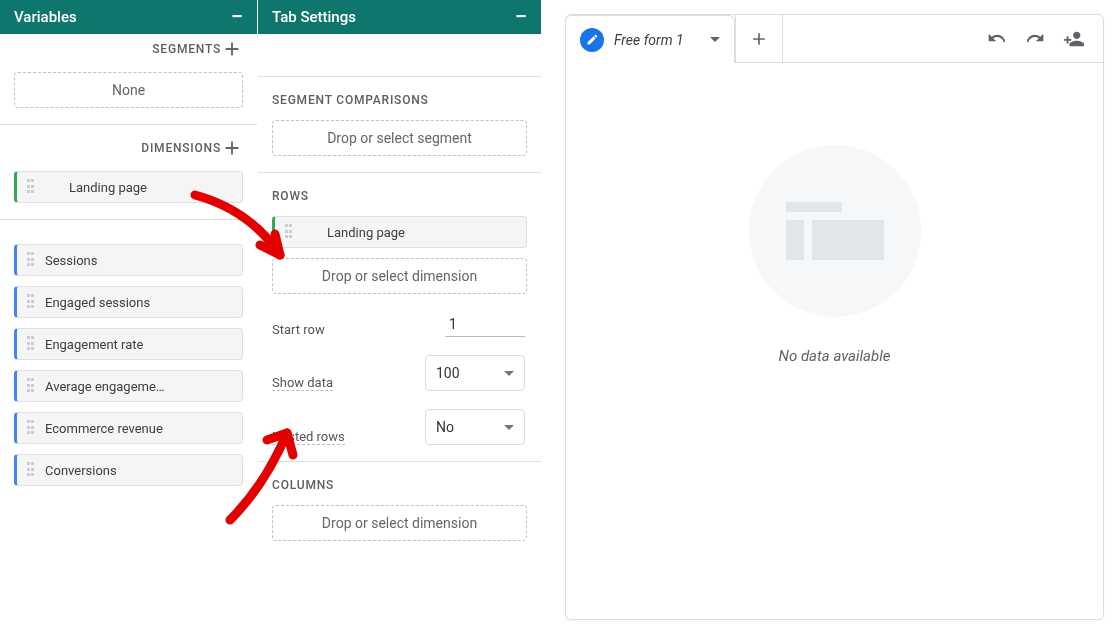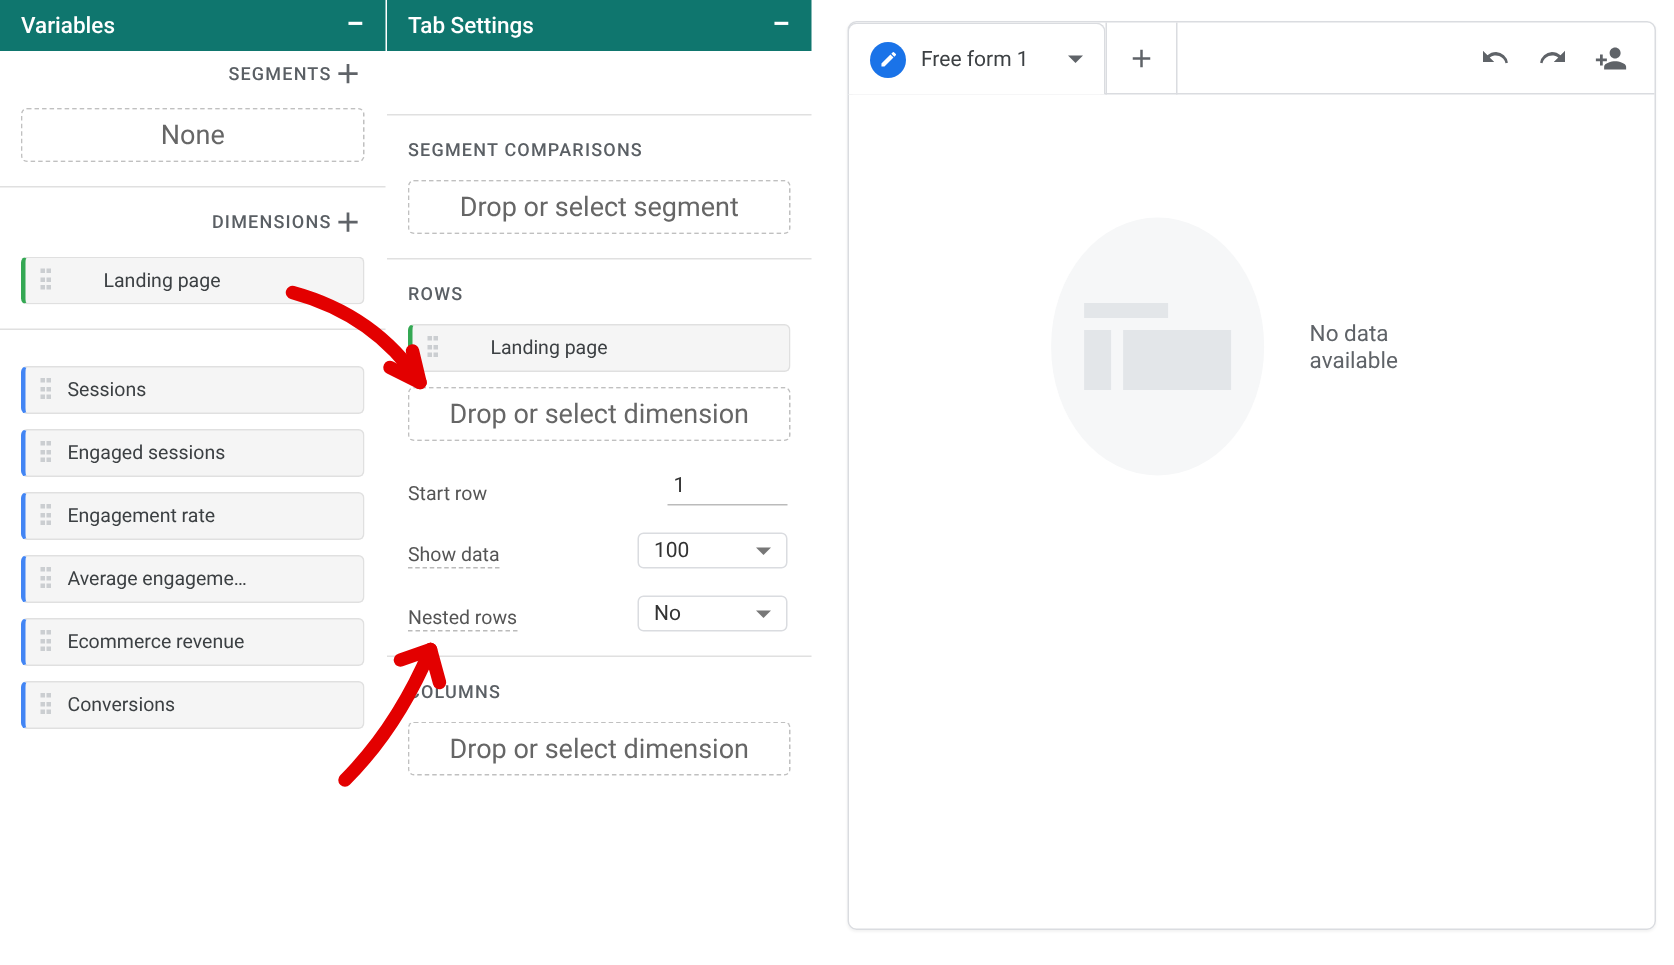--- a/index.html
+++ b/index.html
@@ -3,55 +3,55 @@
 <meta charset="utf-8">
 <style>
 * { box-sizing: border-box; margin: 0; padding: 0; font-family: Roboto, Arial, sans-serif; }
 body { width: 1116px; height: 643px; display: flex; background: #fff; overflow: hidden; }
 
 .panel { display: flex; flex-direction: column; }
 .panel-header { background:#0f766e; color:#fff; font-weight:500; font-size:15px; height:34px; display:flex; align-items:center; padding:0 14px; justify-content:space-between; }
 .panel-header .minus { font-size:22px; line-height:1; }
 .variables { width:258px; border-right:1px solid #fff; }
 .tabsettings { width:283px; }
-.canvas-col { flex:1; padding:14px 12px 14px 24px; }
+.canvas-col { flex:1; padding:14px 12px 14px 24px;font-style:italic; }
 
 .section { padding:12px 14px 4px; }
 .section-title-row { display:flex; justify-content:flex-end; align-items:center; }
 .section-title { font-size:12px; font-weight:500; color:#5a5f64; letter-spacing:.8px; }
 .plus-btn { width:22px; height:22px; color:#555; cursor:pointer; }
 
 .chip-col { display:flex; flex-direction:column; gap:10px; margin-top:12px; }
 .chip { border:1px solid #e0e0e0; border-radius:4px; background:#f5f5f5; height:32px; display:flex; align-items:center; padding:0 10px; font-size:13px; color:#3c4043; overflow:hidden; white-space:nowrap; text-overflow:ellipsis; }
 .chip.dim { border-left:3px solid #34a853;gap:24px; }
 .chip.met { border-left:3px solid #4285f4; }
 .chip .grip { width:10px; height:16px; margin-right:8px; display:flex; flex-wrap:wrap; gap:1px; opacity:.45; }
 .chip .grip i { width:3px; height:3px; background:#9aa0a6; }
 
-.dashed-box { border:1px dashed #c0c0c0; border-radius:4px; background:#fff; color:#666; font-size:18px; height:36px; display:flex; align-items:center; justify-content:center; }
+.dashed-box { border:1px dashed #c0c0c0; border-radius:4px; background:#fff; color:#666; font-size:14px; height:36px; display:flex; align-items:center; justify-content:center; }
 
 .divider { border-top:1px solid #e0e0e0; margin:12px 0 0; }
 
 .small-label { font-size:13px; color:#555; border-bottom:1px dashed #bbb; display:inline-block; }
 .row-ctrl { display:flex; align-items:flex-end; justify-content:space-between; margin-top:18px; padding-right:2px; }
 .start-input { border:none; border-bottom:1px solid #bbb; width:80px; text-align:left; font-size:14px; padding:4px 4px; color:#333; }
-.sel { border:1px solid #dadce0; border-radius:4px; width:100px; height:24px; display:flex; align-items:center; justify-content:space-between; padding:0 10px; font-size:14px; color:#333; cursor:pointer; }
+.sel { border:1px solid #dadce0; border-radius:4px; width:100px; height:36px; display:flex; align-items:center; justify-content:space-between; padding:0 10px; font-size:14px; color:#333; cursor:pointer; }
 .sel .caret { border-left:5px solid transparent; border-right:5px solid transparent; border-top:5px solid #777; }
 
 .canvas-frame { width:100%; height:606px; border:1px solid #dadce0; border-radius:6px; box-shadow:0 1px 2px rgba(0,0,0,.05); position:relative; }
 .canvas-top { height:48px; border-bottom:1px solid #dadce0; display:flex; align-items:center; }
 .tab-pill { border:1px solid #dadce0; border-bottom:none; border-top-left-radius:6px; border-top-right-radius:6px; height:48px; display:flex; align-items:center; padding:0 14px; gap:10px; margin-left:-1px; margin-top:1px; background:#fff; }
 .edit-circle { width:24px; height:24px; border-radius:50%; background:#1a73e8; display:flex; align-items:center; justify-content:center; color:#fff; }
 .tab-name { font-size:14px; color:#3c4043; }
 .caret-down { border-left:5px solid transparent; border-right:5px solid transparent; border-top:5px solid #5f6368; margin-left:16px; }
 .addtab { width:48px; height:48px; border-left:1px solid #dadce0; border-right:1px solid #dadce0; display:flex; align-items:center; justify-content:center; color:#5f6368; cursor:pointer; font-size:20px; }
 .toolbar-right { margin-left:auto; display:flex; gap:18px; padding-right:18px; color:#5f6368; }
 .toolbar-right svg { cursor:pointer; }
 
-.empty-state { position:absolute; top:130px; left:50%; transform:translateX(-50%); display:flex; flex-direction:row; align-items:center; gap:30px; }
+.empty-state { position:absolute; top:130px; left:50%; transform:translateX(-50%); display:flex; flex-direction:column; align-items:center; gap:30px; }
 .empty-illus { width:172px; height:172px; border-radius:50%; background:#f6f7f8; display:flex; align-items:center; justify-content:center; }
 .illus-inner { display:flex; flex-direction:column; gap:8px; }
 .bar1 { width:56px; height:10px; background:#e3e6e9; }
 .row2 { display:flex; gap:8px; }
 .bar2 { width:18px; height:40px; background:#e3e6e9; }
 .bar3 { width:72px; height:40px; background:#e3e6e9; }
 .empty-text { font-size:15px; color:#5f6368; }
 
 .arrow { position:absolute; pointer-events:none; }
 </style>

